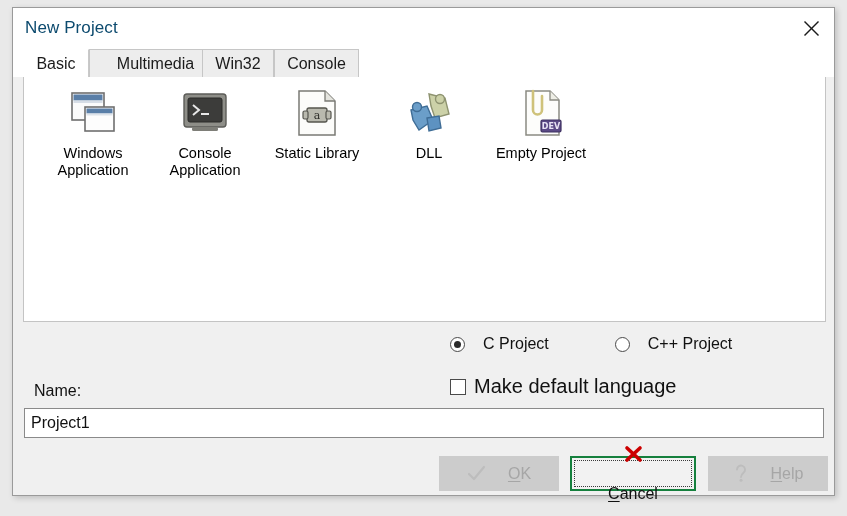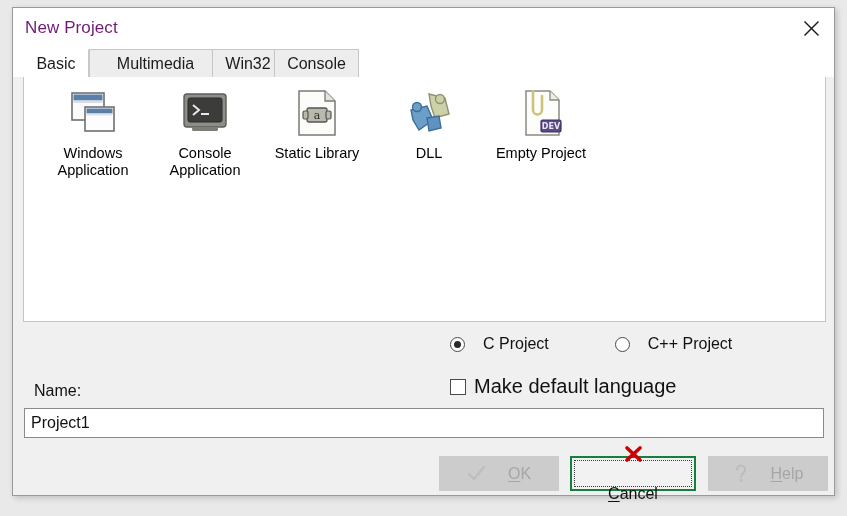--- a/index.html
+++ b/index.html
@@ -32,21 +32,21 @@
     width: 100%;
     height: 41px;
     background: #ffffff;
     box-sizing: border-box;
   }
   #title-text {
     position: absolute;
     left: 12px;
     top: 10px;
     font-size: 17px;
-    color: #701a75;
+    color: #0c4a6e;
     letter-spacing: 0.1px;
     white-space: nowrap;
   }
   #close-btn {
     position: absolute;
     right: 0; top: 0;
     width: 46px;
     height: 40px;
     display: flex;
     align-items: center;
@@ -270,21 +270,21 @@
     </div>
   </div>
 
   <div id="tabstrip">
     <div class="tab active" id="tab-0" style="left:10px;width:66px;">
       <span>Basic</span>
     </div>
     <div class="tab" id="tab-1" style="left:76px;width:133px;">
       <span>Multimedia</span>
     </div>
-    <div class="tab" id="tab-2" style="left:199px;width:72px;">
+    <div class="tab" id="tab-2" style="left:189px;width:72px;">
       <span>Win32</span>
     </div>
     <div class="tab" id="tab-3" style="left:261px;width:85px;">
       <span>Console</span>
     </div>
   </div>
 
   <div id="panel">
 
     <div class="tpl-item" style="left:13px;">

